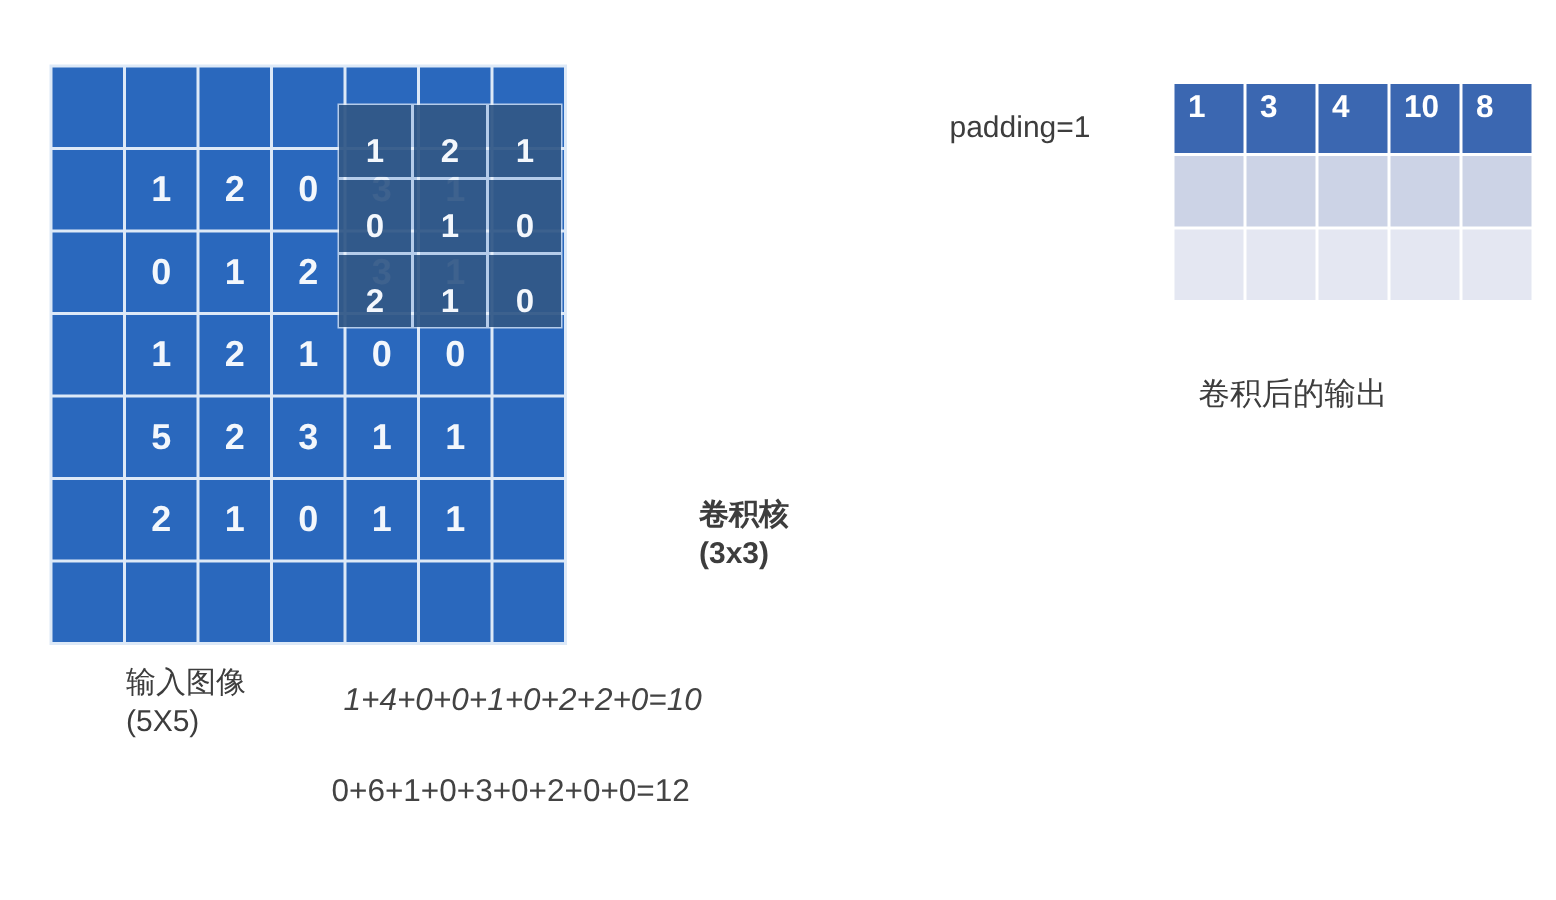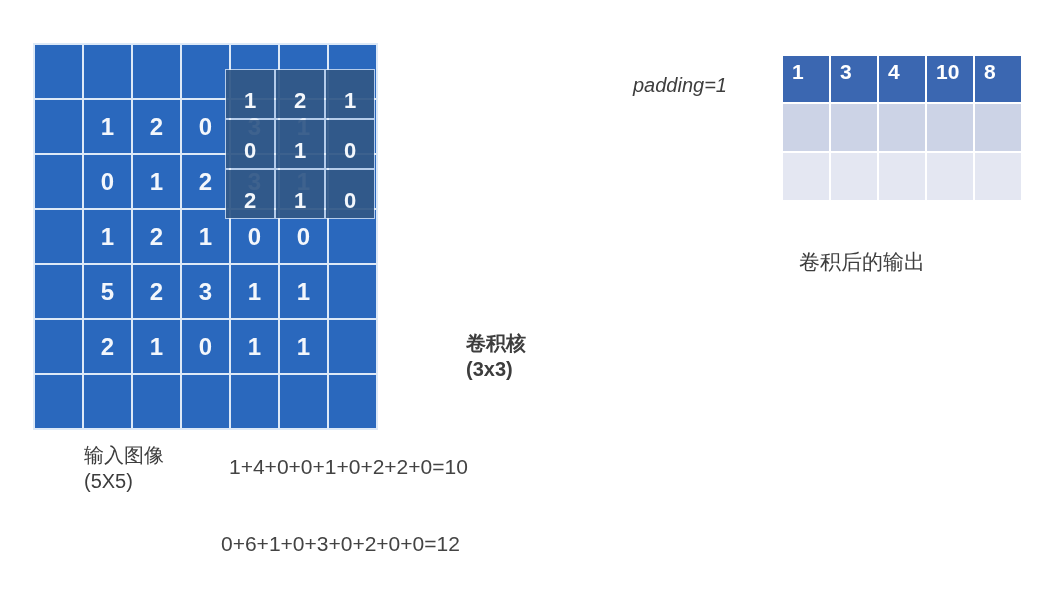--- a/index.html
+++ b/index.html
@@ -84,33 +84,33 @@
   .ocell.r2 { background: #e4e7f2; }
 
   
   .lbl {
     position: absolute;
     color: #3d3d3d;
     font-size: 20px;
     line-height: 26px;
     white-space: nowrap;
   }
-  .padding-label  { left: 633px; top: 72px; font-style: italic; }
+  .padding-label  { left: 633px; top: 72px; }
   .output-label   { left: 799px; top: 249px; font-size: 21px; font-family: Liberation Serif, serif; }
   .kernel-label   { left: 466px; top: 330px; font-weight: bold; }
   .input-label    { left: 84px;  top: 442px; }
   .equation {
     position: absolute;
     color: #434343;
     font-size: 21px;
     white-space: nowrap;
   }
-  .eq-0 { left: 229px; top: 455px; }
+  .eq-0 { left: 229px; top: 455px; font-style: italic; }
   .eq-1 { left: 232px; top: 499px; }
-  .eq-2 { left: 221px; top: 532px; }
+  .eq-2 { left: 221px; top: 516px; }
 </style>
 </head>
 <body>
 
 <div id="canvas">
 
   <div class="input-grid">
     <div class="kernel-overlay">
         <div class="kcell">1</div>
         <div class="kcell">2</div>

